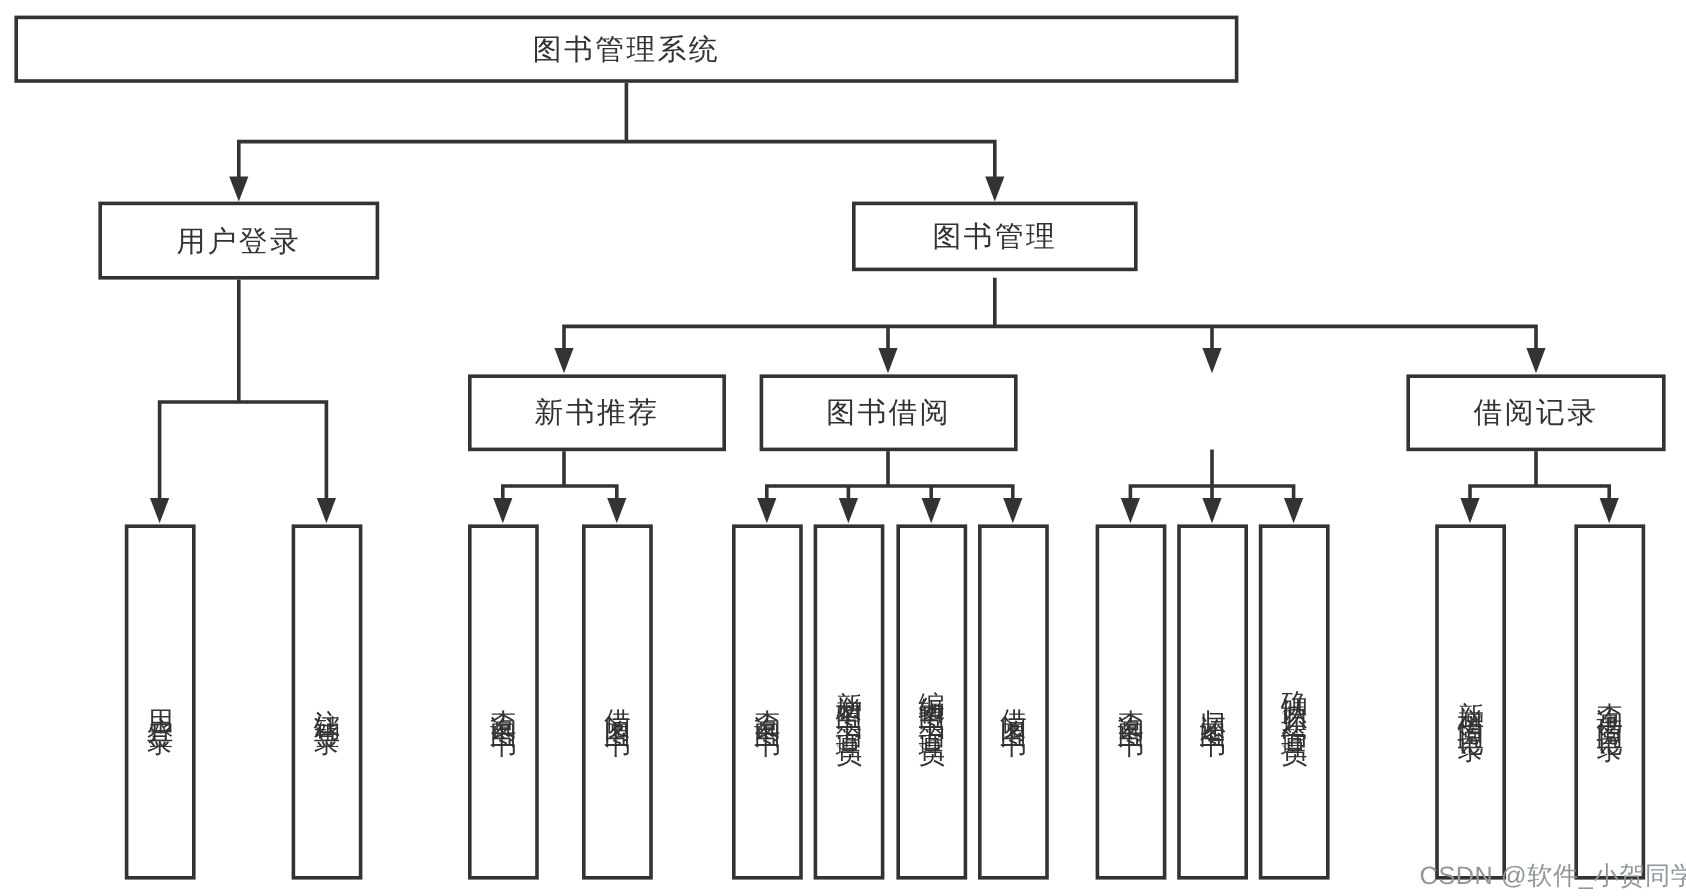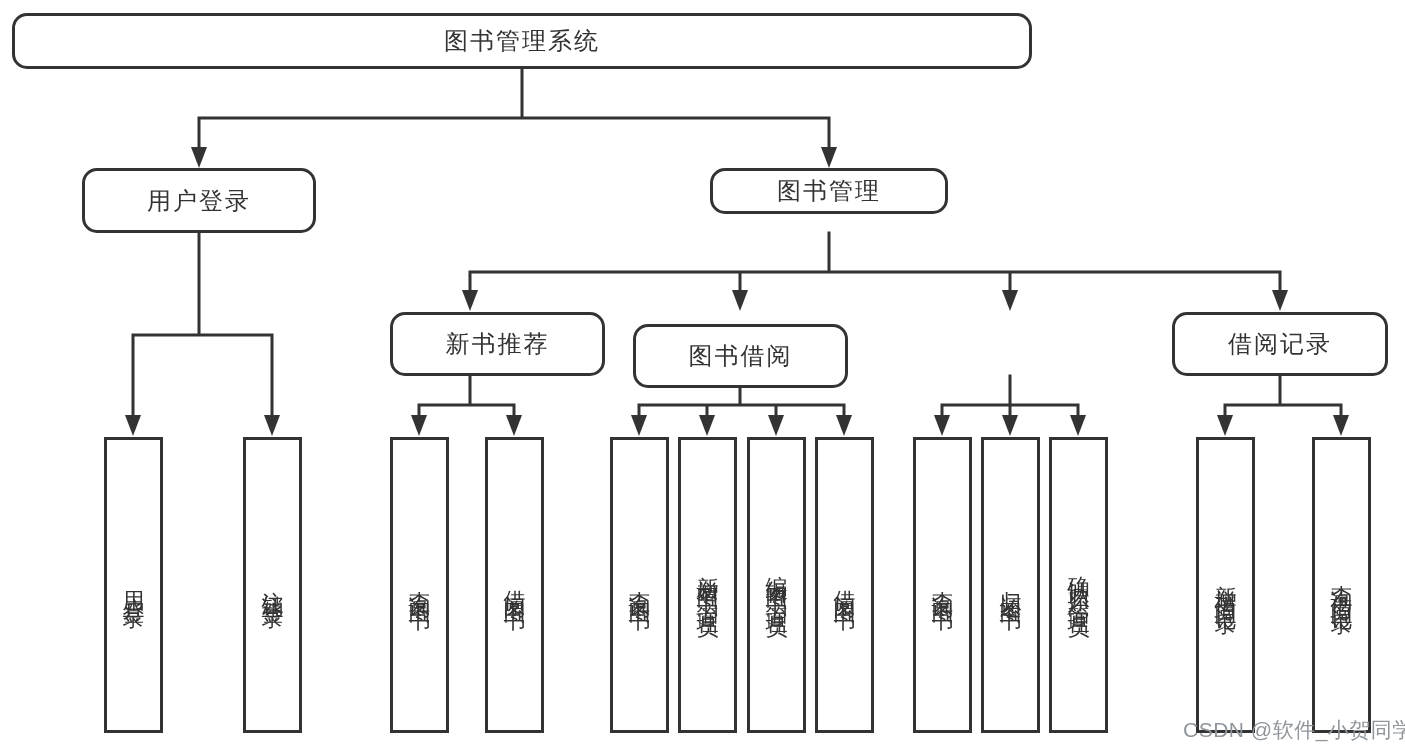--- a/index.html
+++ b/index.html
@@ -41,21 +41,20 @@
     background: #ffffff;
     display: flex;
     align-items: center;
     justify-content: center;
     z-index: 2;
   }
   .h-node {
     font-size: 24px;
     letter-spacing: 2px;
     white-space: nowrap;
-    border-radius: 15px;
   }
   .v-node {
     writing-mode: vertical-rl;
     text-orientation: mixed;
     font-size: 22px;
     letter-spacing: 6px;
     line-height: 1;
   }
   .watermark {
     position: absolute;
@@ -102,24 +101,24 @@
       <polygon points="1002,415 1018,415 1010,436"></polygon>
       <polygon points="1070,415 1086,415 1078,436"></polygon>
       <polygon points="1217,415 1233,415 1225,436"></polygon>
       <polygon points="1333,415 1349,415 1341,436"></polygon>
     </g>
   </svg>
 
   <div class="node h-node" style="left:12px; top:13px; width:1020px; height:56px;">图书管理系统</div>
 
   <div class="node h-node" style="left:82px; top:168px; width:234px; height:65px;">用户登录</div>
-  <div class="node h-node" style="left:710px; top:168px; width:238px; height:46px;">图书管理</div>
+  <div class="node h-node" style="left:710px; top:168px; width:238px; height:58px;">图书管理</div>
 
   <div class="node h-node" style="left:363px; top:312px; width:215px; height:64px;margin-left:27px;">新书推荐</div>
-  <div class="node h-node" style="left:633px; top:312px; width:215px; height:64px;margin-top:12px;">图书借阅</div>
+  <div class="node h-node" style="left:633px; top:312px; width:215px; height:64px;">图书借阅</div>
   <div class="node h-node" style="left:1172px; top:312px; width:216px; height:64px;">借阅记录</div>
 
   <div class="node v-node" style="left:104px; top:437px; width:59px; height:296px;">用户登录</div>
   <div class="node v-node" style="left:243px; top:437px; width:59px; height:296px;">注销登录</div>
 
   <div class="node v-node" style="left:390px; top:437px; width:59px; height:296px;">查询图书</div>
   <div class="node v-node" style="left:485px; top:437px; width:59px; height:296px;">借阅图书</div>
 
   <div class="node v-node" style="left:610px; top:437px; width:59px; height:296px;">查询图书</div>
   <div class="node v-node" style="left:678px; top:437px; width:59px; height:296px;">新增图书（管理员）</div>

